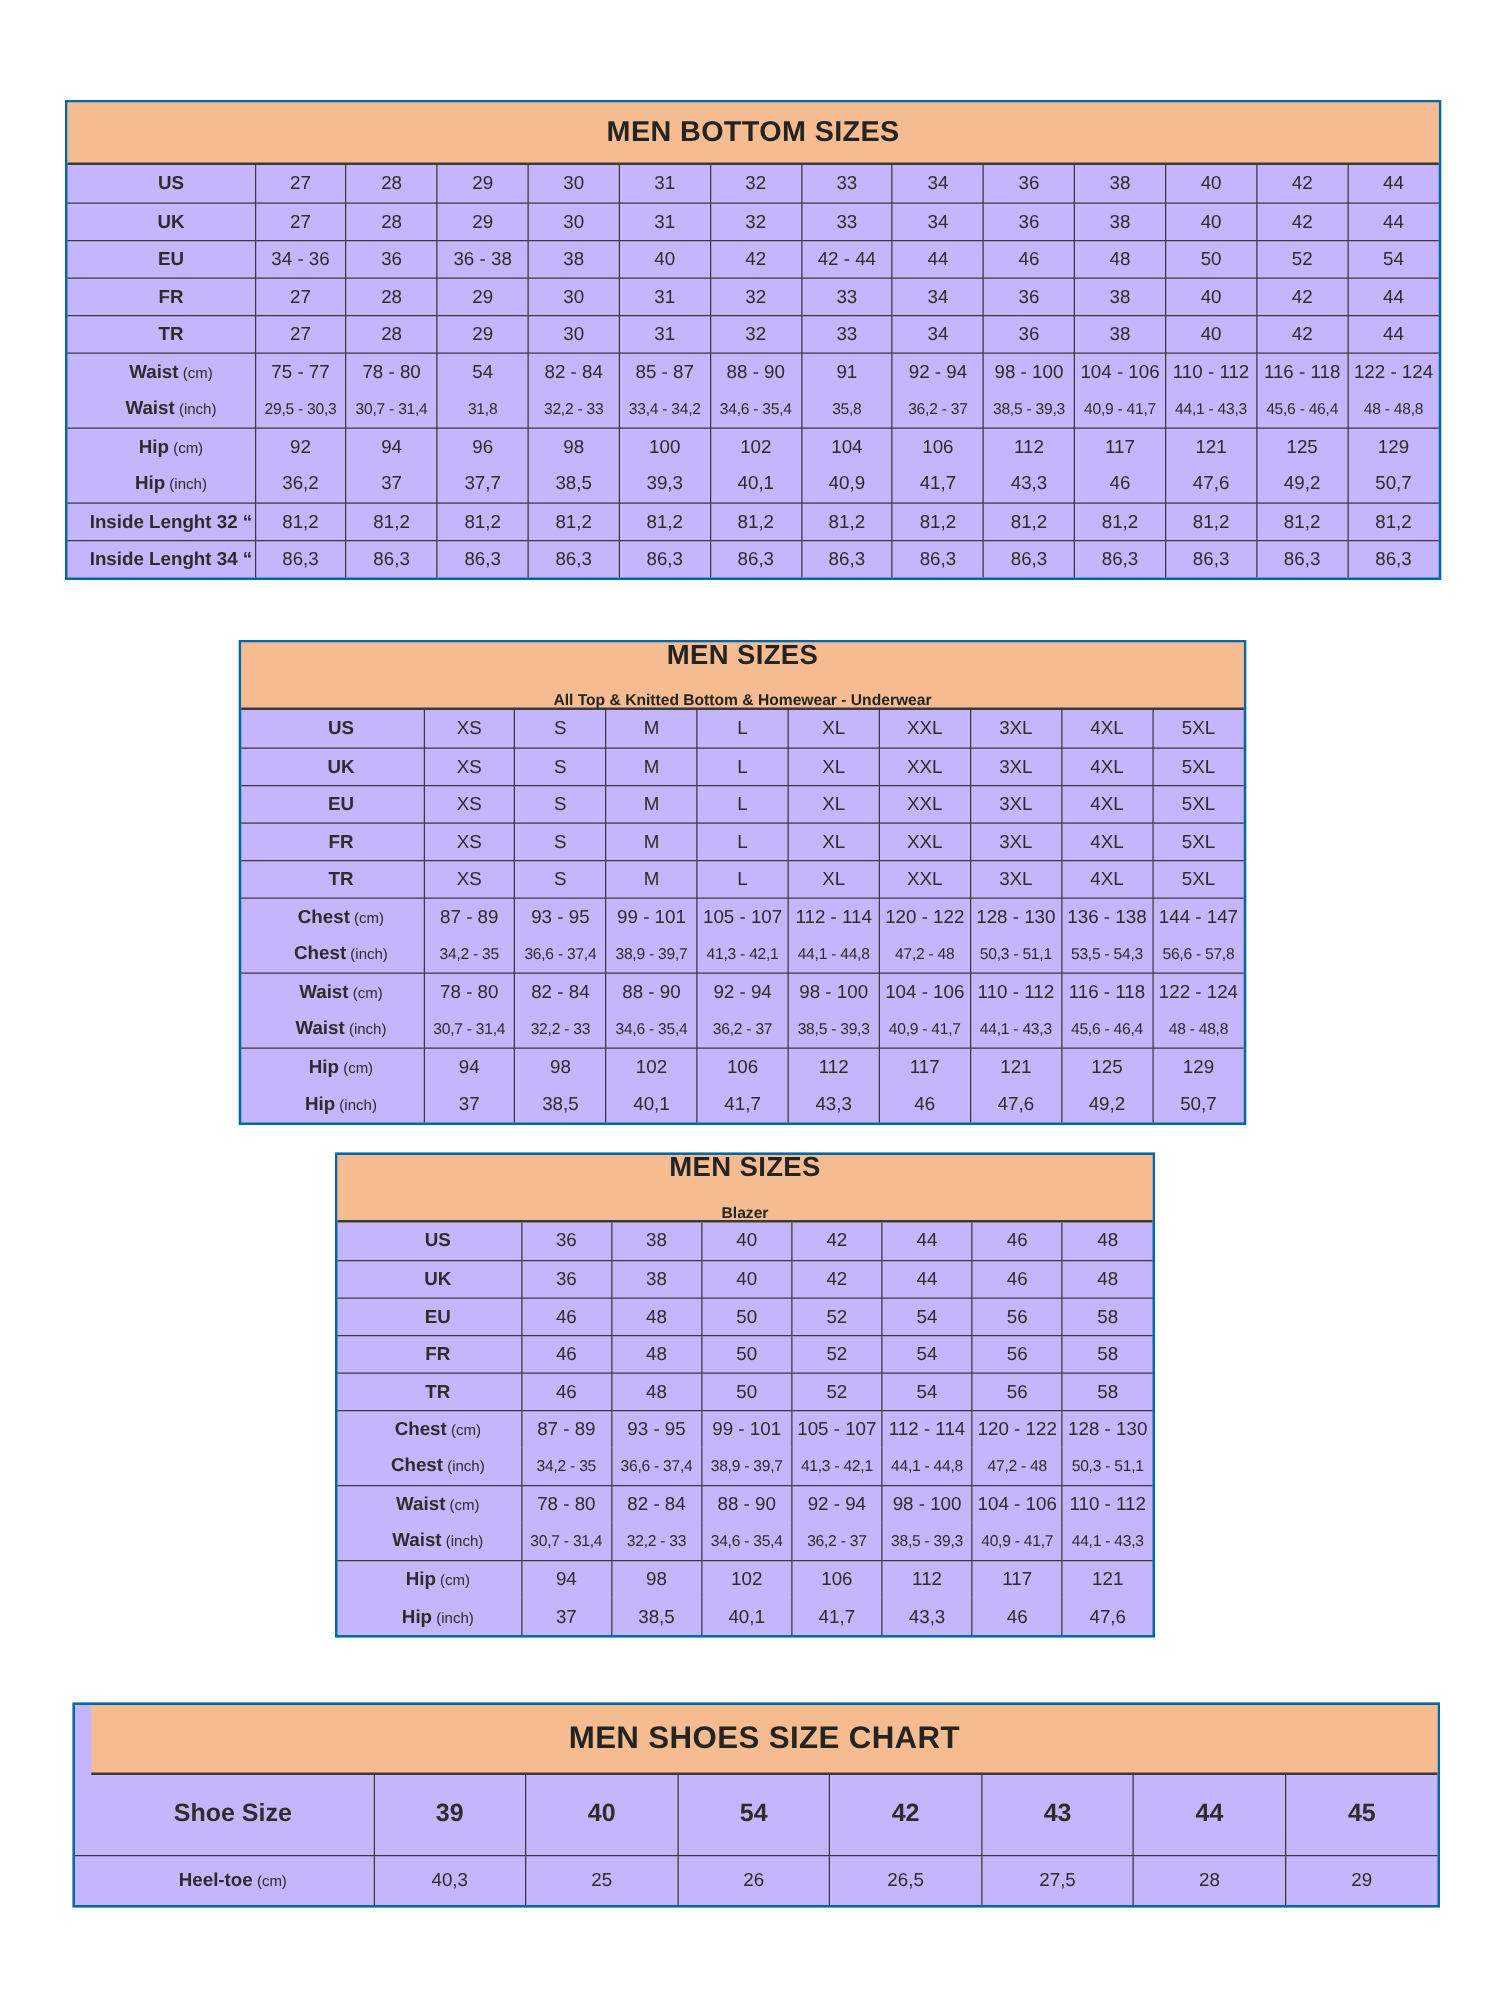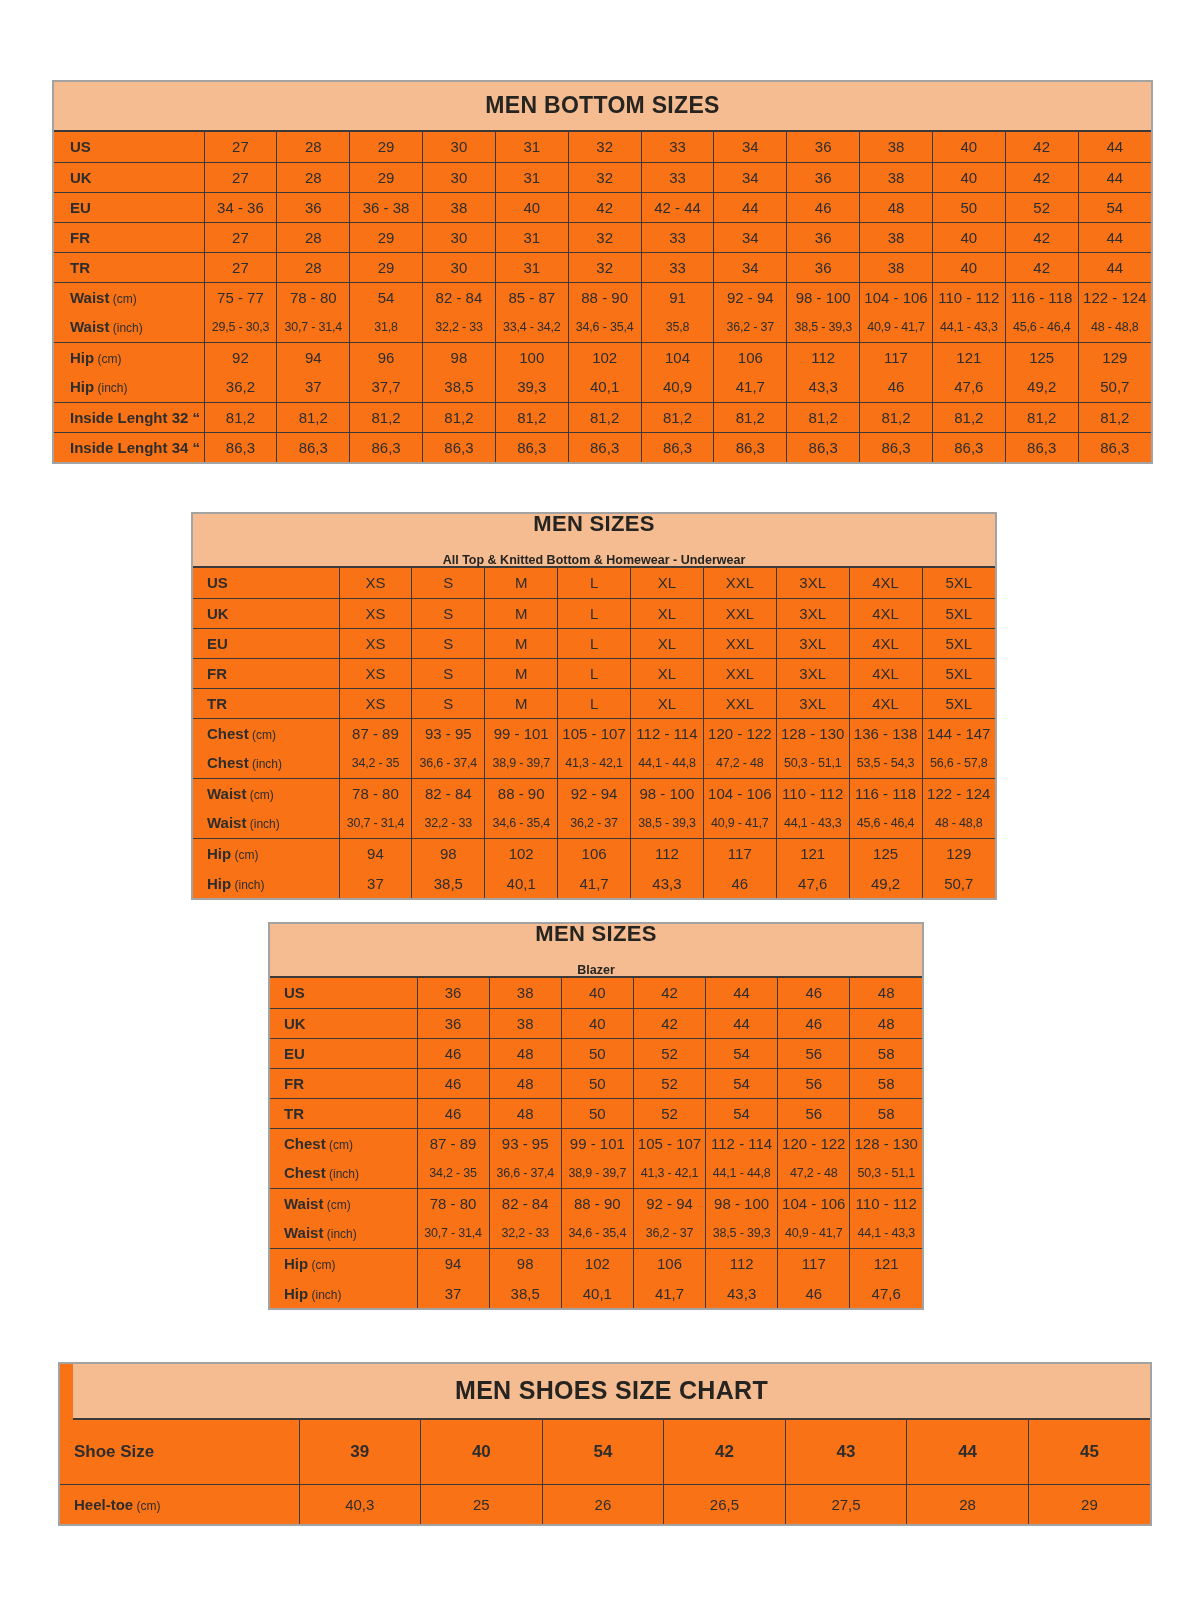--- a/index.html
+++ b/index.html
@@ -1,29 +1,29 @@
 <!DOCTYPE html>
 <html><head>
 <meta charset="utf-8">
 <style>
   * { margin:0; padding:0; box-sizing:border-box; }
   html,body { background:#ffffff; }
   body { font-family:"Liberation Sans", sans-serif; color:#2e2d2b; }
   .page { position:relative; width:1200px; height:1605px; background:#ffffff; overflow:hidden; }
 
-  .tblwrap { position:absolute; border:2px solid #a3a3a3; background:#f97316; }
+  .tblwrap { position:absolute; border:2px solid #0369a1; background:#c4b5fd; }
   .tblhead { background:#f4bc90; border-bottom:2px solid #3b3a39;
              display:flex; flex-direction:column; align-items:center; justify-content:center; }
   .tblhead .title { font-weight:bold; color:#262421; letter-spacing:.3px; line-height:1.1; }
   .tblhead .subtitle { font-weight:bold; color:#262421; line-height:1.2;margin-top:16px; }
 
   table { width:100%; border-collapse:collapse; table-layout:fixed; border:hidden; }
   td { border:1.5px solid #3b3a39; text-align:center; vertical-align:middle;
        font-size:15px; overflow:hidden; white-space:nowrap; }
-  td.lbl { text-align:left; font-weight:bold; }
+  td.lbl { text-align:center; font-weight:bold; }
   .lnote { font-weight:normal; font-size:12px; }
   tr.cont td { border-top-style:hidden; }
   tr.small td { font-size:12.5px; letter-spacing:-0.2px; }
   tr.small td.lbl { font-size:15px; letter-spacing:0; }
   tr.boldcells td { font-weight:bold; }
 
   
   .t1 { left:52px; top:80px; width:1101px; }
   .t1 .tblhead { height:50px; } .t1 .title { font-size:23px; }
   .t1 td { height:30px; } .t1 col.lblcol { width:150px; } .t1 td.lbl { padding-left:16px; }
@@ -35,21 +35,21 @@
 
   
   .t3 { left:268px; top:922px; width:656px; }
   .t3 .tblhead { height:54px; } .t3 .title { font-size:22px; } .t3 .subtitle { font-size:12.5px; }
   .t3 td { height:30px; } .t3 col.lblcol { width:147px; } .t3 td.lbl { padding-left:14px; }
 
   
   .t4 { left:58px; top:1362px; width:1094px; }
   .t4 .tblhead { height:56px;margin-left:13px; } .t4 .title { font-size:25px; }
   .t4 col.lblcol { width:239px; } .t4 td.lbl { padding-left:14px; font-size:17px; }
-  .t4 tbody tr:nth-child(1) td { height:64px; font-size:17px; }
+  .t4 tbody tr:nth-child(1) td { height:64px; font-size:20px; }
   .t4 tbody tr:nth-child(2) td { height:40px; font-size:15px; }
 </style>
 </head>
 <body>
 
 <div class="page">
 
   <section class="tblwrap t1">
     <div class="tblhead">
       <div class="title">MEN BOTTOM SIZES</div>

